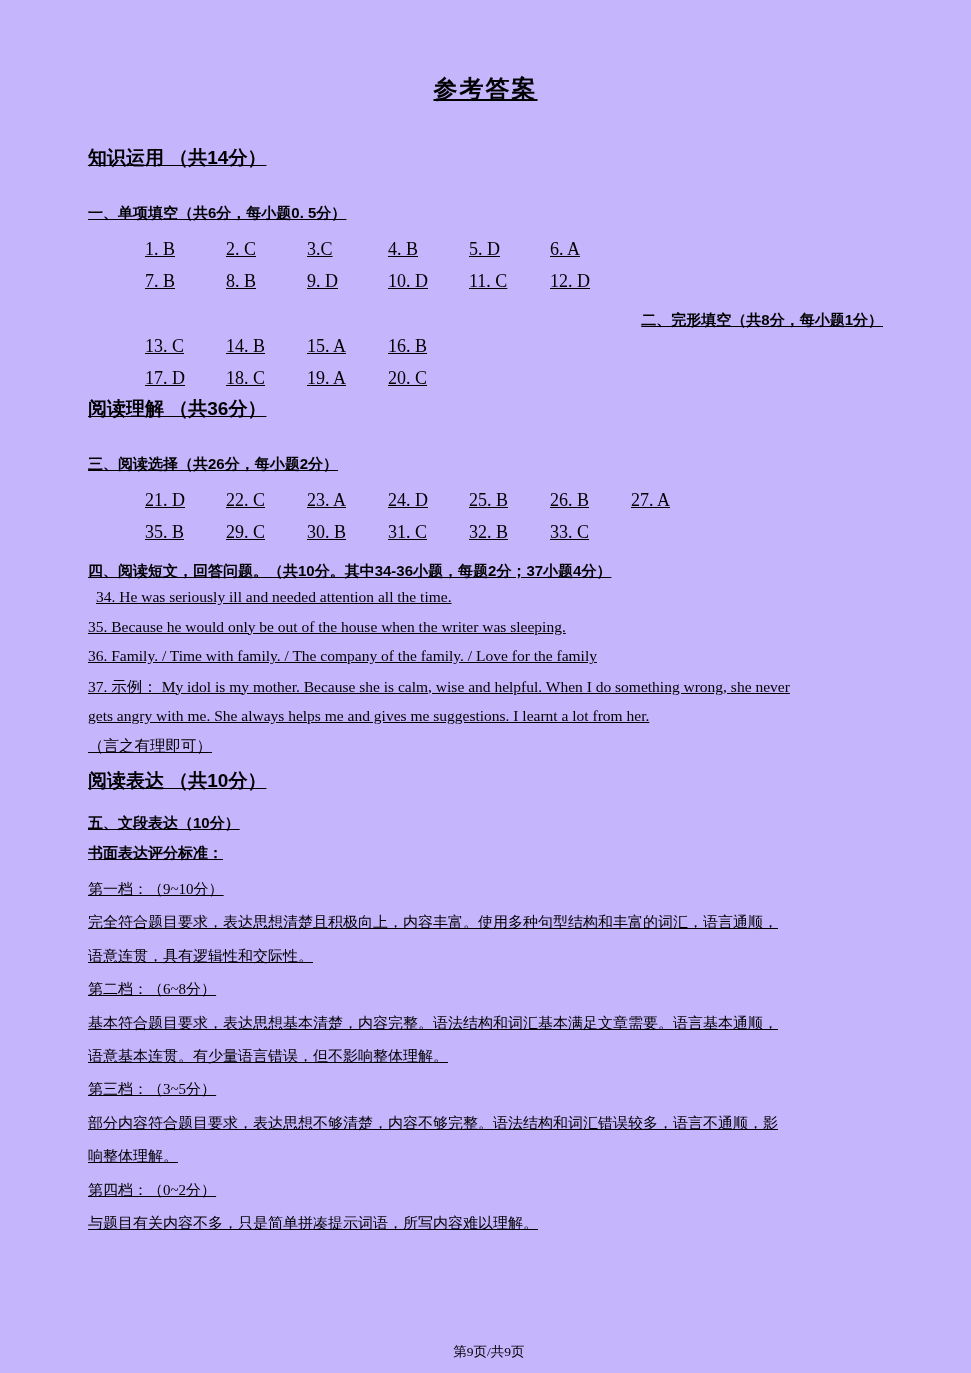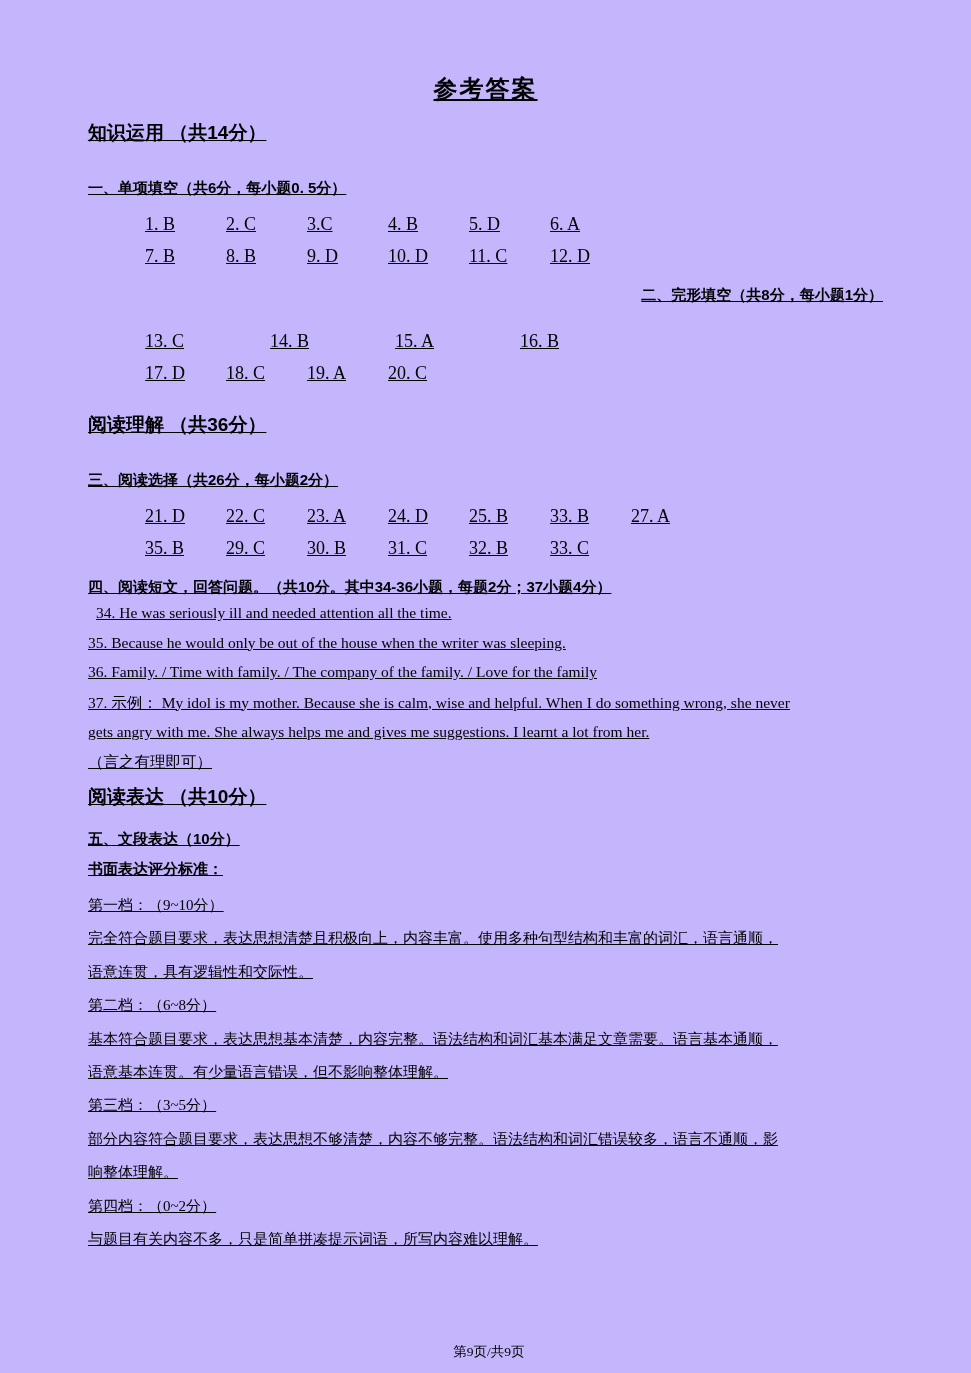--- a/index.html
+++ b/index.html
@@ -23,21 +23,21 @@
     line-height: 34px;
     letter-spacing: 2px;
     font-family: "Liberation Sans", "DejaVu Sans", sans-serif;
   }
 
   .h1 {
     font-family: "Liberation Sans", "DejaVu Sans", sans-serif;
     font-weight: bold;
     font-size: 19px;
     line-height: 28px;
-    margin-top: 13px;
+    margin-top: 38px;
   }
 
   .sub {
     font-family: "Liberation Sans", "DejaVu Sans", sans-serif;
     font-weight: bold;
     font-size: 15px;
     line-height: 22px;
     margin-top: 30px;
   }
 
@@ -95,43 +95,43 @@
     <div class="ansrow">
       <span class="cell">7. B</span>
       <span class="cell">8. B</span>
       <span class="cell">9. D</span>
       <span class="cell">10. D</span>
       <span class="cell">11. C</span>
       <span class="cell">12. D</span>
     </div>
 
     <div class="sub" style="margin-top:13px;text-align:right;">二、完形填空（共8分，每小题1分）</div>
-    <div class="ansrow" style="margin-top:20px;gap:44px;">
+    <div class="ansrow" style="margin-top:0;">
       <span class="cell">13. C</span>
       <span class="cell">14. B</span>
       <span class="cell">15. A</span>
       <span class="cell">16. B</span>
     </div>
     <div class="ansrow">
       <span class="cell">17. D</span>
       <span class="cell">18. C</span>
       <span class="cell">19. A</span>
       <span class="cell">20. C</span>
     </div>
 
-    <div class="h1" style="margin-top:23px;">阅读理解 （共36分）</div>
+    <div class="h1" style="margin-top:2px;">阅读理解 （共36分）</div>
 
     <div class="sub">三、阅读选择（共26分，每小题2分）</div>
     <div class="ansrow" style="margin-top:10px;">
       <span class="cell">21. D</span>
       <span class="cell">22. C</span>
       <span class="cell">23. A</span>
       <span class="cell">24. D</span>
       <span class="cell">25. B</span>
-      <span class="cell">33. B</span>
+      <span class="cell">26. B</span>
       <span class="cell">27. A</span>
     </div>
     <div class="ansrow">
       <span class="cell">35. B</span>
       <span class="cell">29. C</span>
       <span class="cell">30. B</span>
       <span class="cell">31. C</span>
       <span class="cell">32. B</span>
       <span class="cell">33. C</span>
     </div>

